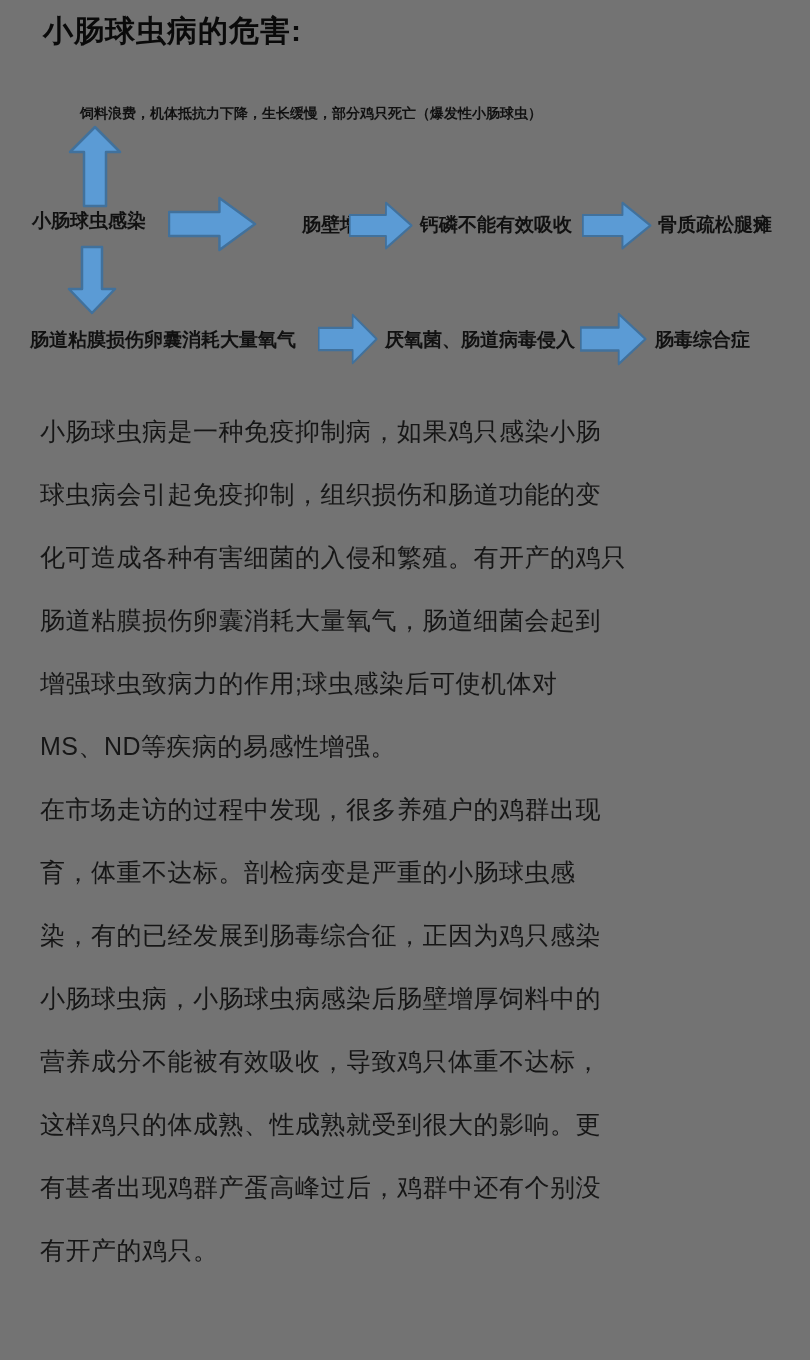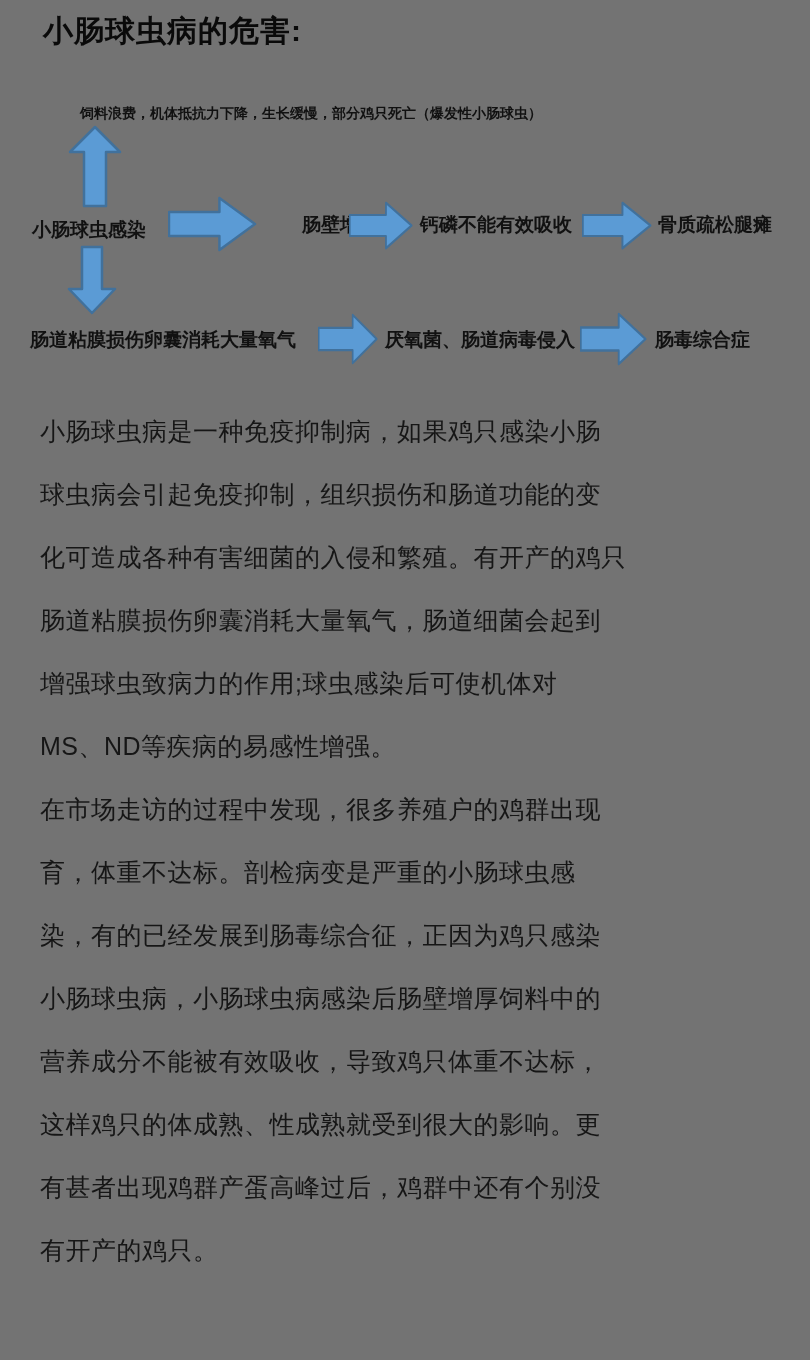--- a/index.html
+++ b/index.html
@@ -73,21 +73,21 @@
   <div class="title">小肠球虫病的危害:</div>
 
   <div class="diagram">
 
     <div class="d-caption">饲料浪费，机体抵抗力下降，生长缓慢，部分鸡只死亡（爆发性小肠球虫）</div>
 
     <svg class="d-arrow" style="left:68px; top:30px;" width="54" height="83" viewBox="0 0 54 83" preserveAspectRatio="none">
       <polygon points="27,2 52,27 38,27 38,81 16,81 16,27 2,27" stroke-width="2.5" stroke-linejoin="round" fill="#5B9BD5" stroke="#41719C"></polygon>
     </svg>
 
-    <div class="d-label" style="left:32px; top:124px;text-align:center;">小肠球虫感染</div>
+    <div class="d-label" style="left:32px; top:115px;text-align:center;">小肠球虫感染</div>
 
     <svg class="d-arrow" style="left:168px; top:101px;" width="89" height="56" viewBox="0 0 90 56" preserveAspectRatio="none">
       <polygon points="1,16 52,16 52,2 88,28 52,54 52,40 1,40" stroke-width="2.5" stroke-linejoin="round" fill="#5B9BD5" stroke="#41719C"></polygon>
     </svg>
 
     <div class="d-label" style="left:262px; top:119px;margin-left:40px;">肠壁增厚</div>
 
     <svg class="d-arrow" style="left:349px; top:106px;" width="64" height="49" viewBox="0 0 90 56" preserveAspectRatio="none">
       <polygon points="1,16 52,16 52,2 88,28 52,54 52,40 1,40" stroke-width="2.5" stroke-linejoin="round" fill="#5B9BD5" stroke="#41719C"></polygon>
     </svg>

